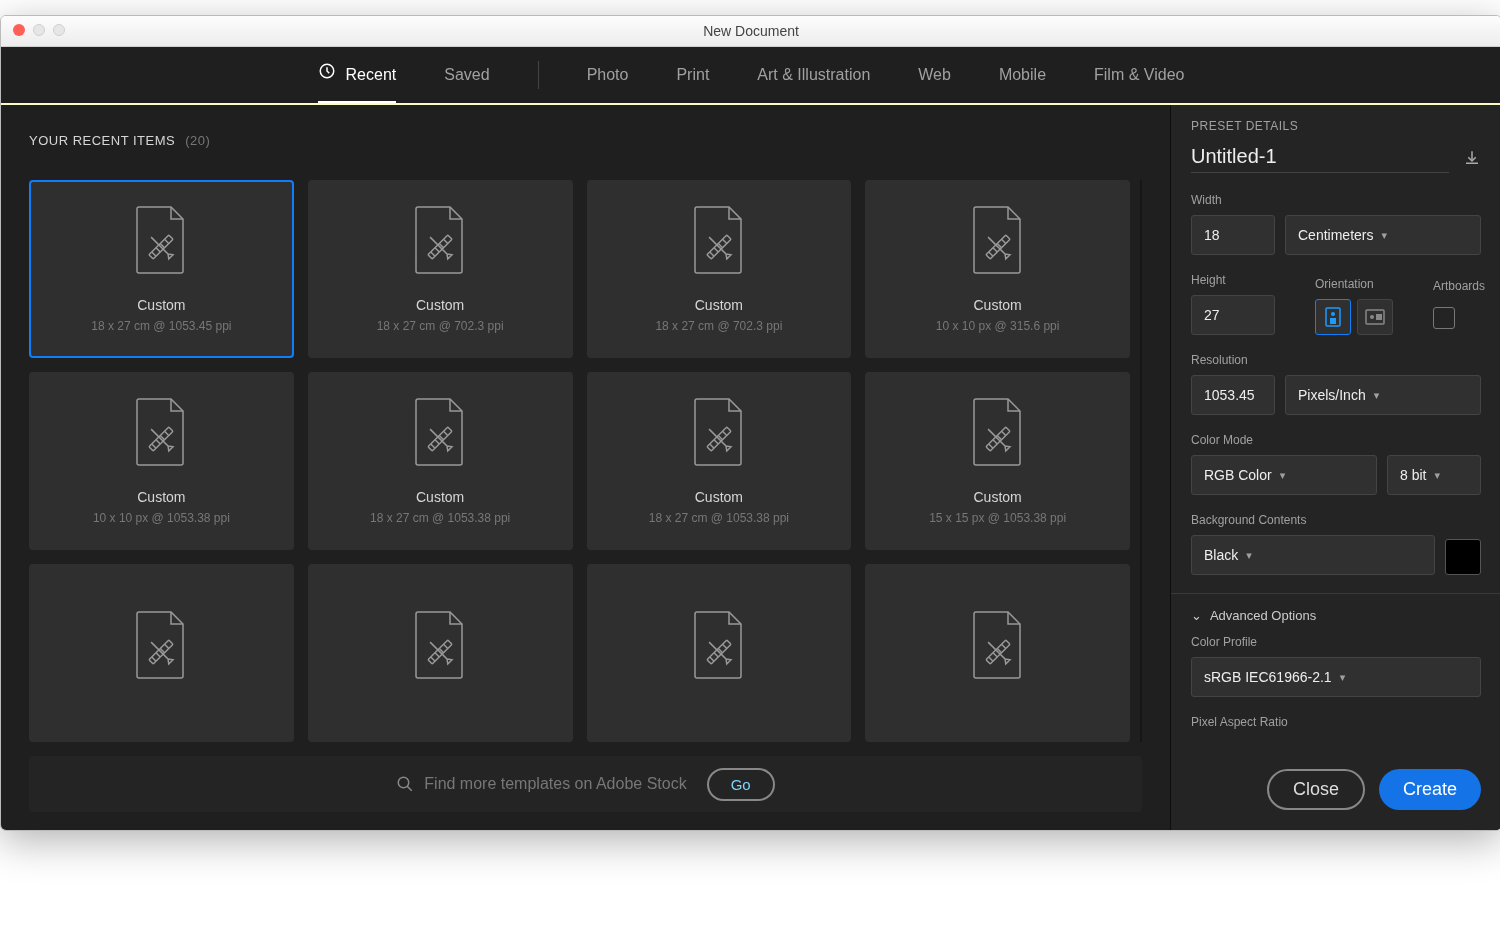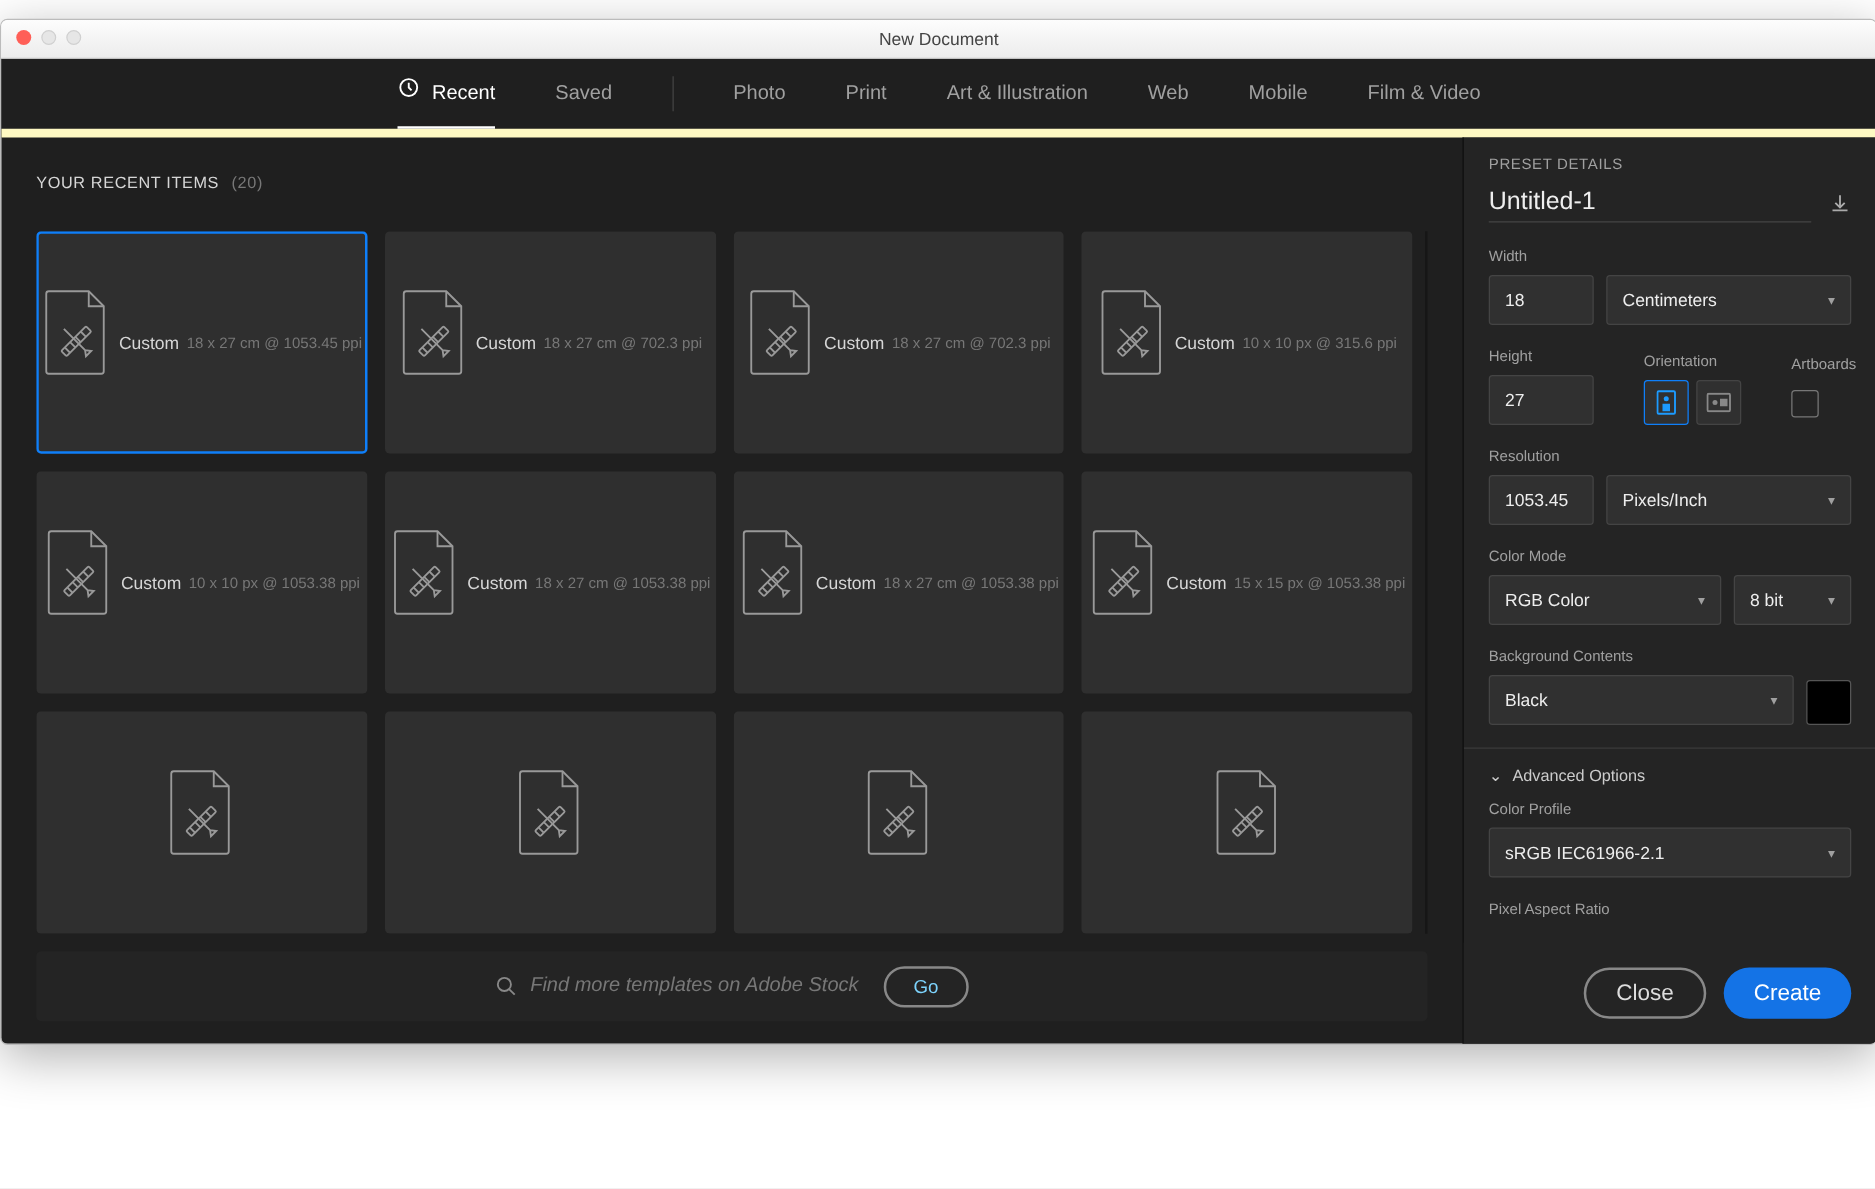--- a/index.html
+++ b/index.html
@@ -44,21 +44,21 @@
   .dot.max{background:#e6e6e6;border:1px solid #d0d0d0;box-sizing:border-box}
   .titlebar .title{font-size:14px;color:#444}
   
   .app{background:var(--bg);color:var(--text);display:flex;flex-direction:column}
   
   .tabs{
     display:flex;align-items:center;justify-content:center;
     gap:48px;
     height:56px;
     background:var(--bg);
-    border-bottom:7px solid #fef9c3;
+    border-bottom:2px solid #fef9c3;
   }
   .tabs .tab{
     color:var(--text-dim);font-size:16px;cursor:pointer;
     display:flex;align-items:center;gap:10px;
     height:56px;line-height:56px;
   }
   .tabs .tab.active{color:#fff;position:relative}
   .tabs .tab.active::after{content:"";position:absolute;bottom:0;left:0;right:0;height:2px;background:#fff}
   .tabs .sep{width:1px;height:28px;background:#444}
   .recent-icon svg{width:18px;height:18px}
@@ -84,57 +84,57 @@
     margin-bottom:32px;display:flex;align-items:center;gap:10px;
   }
   .section-title .count{color:var(--text-faint)}
   
   .grid-wrap{flex:1;overflow:hidden;position:relative;min-height:0;padding-right:10px;border-right:2px solid #0d0d0d80;}
   .grid{
     display:grid;grid-template-columns:repeat(4,1fr);gap:14px;
   }
   .tile{
     background:var(--tile);border-radius:4px;
-    height:178px;display:flex;flex-direction:row;align-items:center;justify-content:center;
+    height:178px;display:flex;flex-direction:column;align-items:center;justify-content:center;
     gap:6px;cursor:pointer;
     border:2px solid transparent;box-sizing:border-box;
   }
   .tile.selected{border-color:var(--accent-bright)}
   .tile .thumb{margin-bottom:12px}
   .tile .label{font-size:14px;color:var(--text)}
   .tile .meta{font-size:12px;color:var(--text-faint)}
   
   .searchbar{
     margin-top:14px;margin-bottom:18px;
     background:var(--panel-dark);border-radius:4px;
     height:56px;display:flex;align-items:center;justify-content:center;gap:20px;
   }
   .searchbar .search{
-    display:flex;align-items:flex-start;gap:10px;color:var(--text-faint);font-style:italic;font-size:16px;
+    display:flex;align-items:flex-start;gap:10px;color:var(--text-faint);font-size:16px;
   }
   .go-btn{
     border:2px solid #888;color:#7dd3fc;background:transparent;border-radius:999px;
     padding:6px 22px;font-size:15px;cursor:pointer;font-style:normal;
   }
   
   .rp-section{padding:14px 20px 0 20px}
   .rp-header{
     font-size:12px;color:var(--text-dim);letter-spacing:.5px;margin-bottom:12px
   }
   .preset-name-row{display:flex;align-items:center;justify-content:space-between;margin-bottom:20px}
   .preset-name{font-size:20px;color:#eee;border-bottom:1px solid #444;flex:1;padding-bottom:4px}
   .import-icon{color:var(--text-dim);margin-left:14px}
   .field-label{font-size:12px;color:var(--text-dim);margin-bottom:8px}
   .row{display:flex;gap:10px;align-items:flex-end;margin-bottom:18px}
   .input-box, .select-box{
     background:var(--input-bg);border:1px solid #444;border-radius:3px;color:#eee;
     height:40px;display:flex;align-items:center;padding:0 12px;box-sizing:border-box;font-size:14px;
   }
   .input-box{width:84px}
-  .select-box{flex:1;justify-content:space-between;gap:8px}
+  .select-box{flex:1;gap:8px}
   .select-box.small{width:94px;flex:0 0 94px}
   .chev{color:var(--text-dim);font-size:11px}
   
   .orient-group{display:flex;gap:6px}
   .orient-btn{
     width:34px;height:34px;border-radius:3px;background:var(--input-bg);border:1px solid #444;
     display:flex;align-items:center;justify-content:center;cursor:pointer;
   }
   .orient-btn.active{border-color:var(--accent-bright)}
   .orient-btn svg{display:block}

